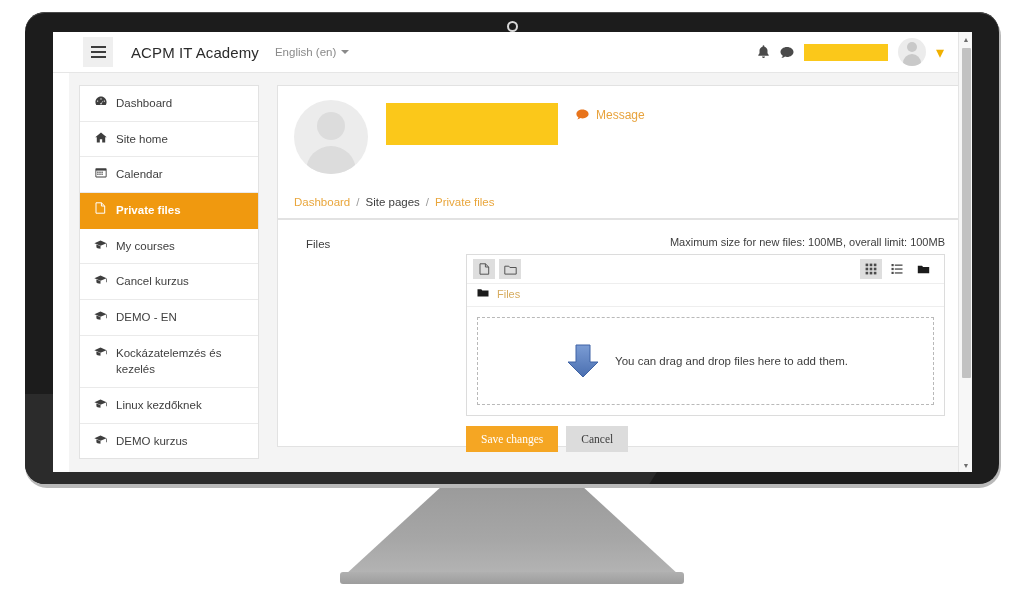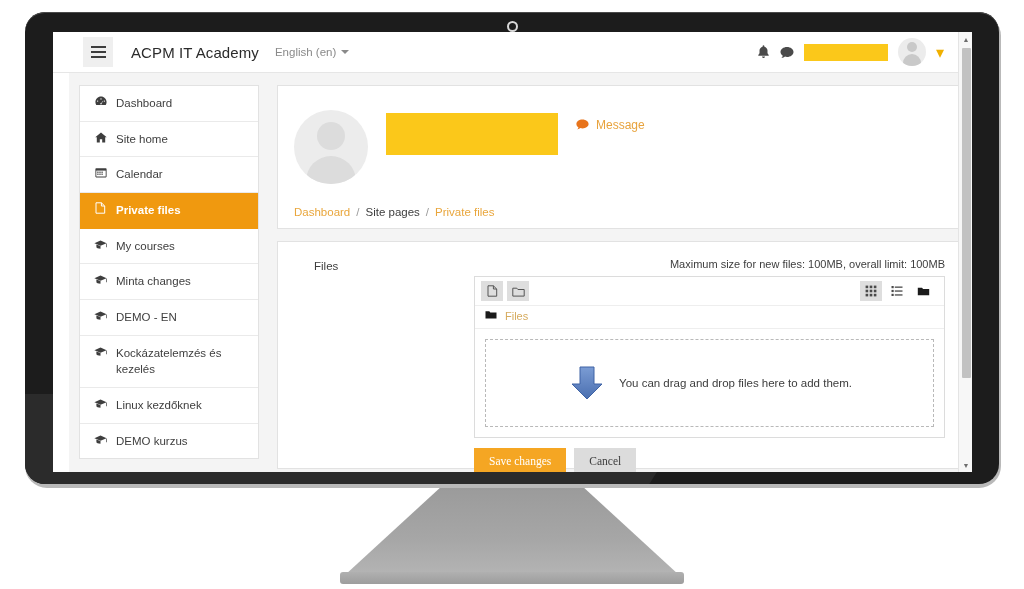--- a/index.html
+++ b/index.html
@@ -115,21 +115,21 @@
   .sidebar-item .si-icon { width: 13px; flex: 0 0 13px; font-size: 11px; line-height: 1.5; text-align: center; }
   .sidebar-item .si-label { flex: 1; }
 
   
   #main-content {
     position: absolute; left: 200px; top: 0; width: 705px; height: 399px;
     padding: 12px 14px 0 8px;
   }
   .card { background: #ffffff; border: 1px solid #e2e2e2; }
 
-  #profile-card { padding: 24px 16px 10px 16px; margin-bottom: 12px; }
+  #profile-card { padding: 14px 16px 10px 16px; }
   #profile-row { display: flex; align-items: flex-start; gap: 18px; }
   #profile-avatar {
     width: 74px; height: 74px; border-radius: 50%; background: #ececec;
     position: relative; overflow: hidden; flex: 0 0 74px;
   }
   #profile-avatar .av-head {
     position: absolute; left: 50%; top: 12px; transform: translateX(-50%);
     width: 28px; height: 28px; border-radius: 50%; background: #dcdcdc;
   }
   #profile-avatar .av-body {
@@ -144,21 +144,21 @@
   #message-icon { font-size: 12px; color: #e8741c; line-height: 1; }
   #breadcrumb {
     margin-top: 22px; font-size: 11.5px; color: #888; display: flex;
     align-items: center; gap: 6px;
   }
   #breadcrumb .crumb-link { color: #e9a63c; cursor: pointer; }
   #breadcrumb .crumb-current-dark { color: #3d3d3d; cursor: pointer; }
   #breadcrumb .crumb-sep { color: #9a9a9a; }
 
   
-  #files-card { padding: 16px 14px 14px 26px; height: 228px; position: relative; }
+  #files-card { padding: 16px 14px 14px 18px; height: 228px; position: relative; }
   #files-header-row { display: flex; align-items: flex-start; }
   #files-label { font-size: 11.5px; color: #3d3d3d; width: 170px; padding-top: 2px; padding-left: 10px; }
   #files-right { flex: 1; }
   #max-size-note { font-size: 11px; color: #3d3d3d; text-align: right; margin-bottom: 6px; }
 
   #filemanager { border: 1px solid #dcdcdc; background: #ffffff; }
   #fm-toolbar {
     display: flex; align-items: center; padding: 4px 6px;
     border-bottom: 1px solid #eeeeee; background: #fff;
   }
@@ -316,21 +316,21 @@
           </div>
 
           <div class="sidebar-item">
             <span class="si-icon">
               <svg width="13" height="10" viewBox="0 0 13 10">
                   <path fill="#3e3e3e" d="M6.5 0.6L0.4 3.2l6.1 2.6 6.1-2.6z"></path>
                   <path fill="#3e3e3e" d="M2.4 4.5v2.6c0 0.9 1.8 1.7 4.1 1.7V5.9z"></path>
                   <path fill="#3e3e3e" d="M12 3.8v3.4h0.7V3.5z"></path>
                 </svg>
             </span>
-            <span class="si-label">Minta changes</span>
+            <span class="si-label">Cancel kurzus</span>
           </div>
 
           <div class="sidebar-item">
             <span class="si-icon">
               <svg width="13" height="10" viewBox="0 0 13 10">
                   <path fill="#3e3e3e" d="M6.5 0.6L0.4 3.2l6.1 2.6 6.1-2.6z"></path>
                   <path fill="#3e3e3e" d="M2.4 4.5v2.6c0 0.9 1.8 1.7 4.1 1.7V5.9z"></path>
                   <path fill="#3e3e3e" d="M12 3.8v3.4h0.7V3.5z"></path>
                 </svg>
             </span>

